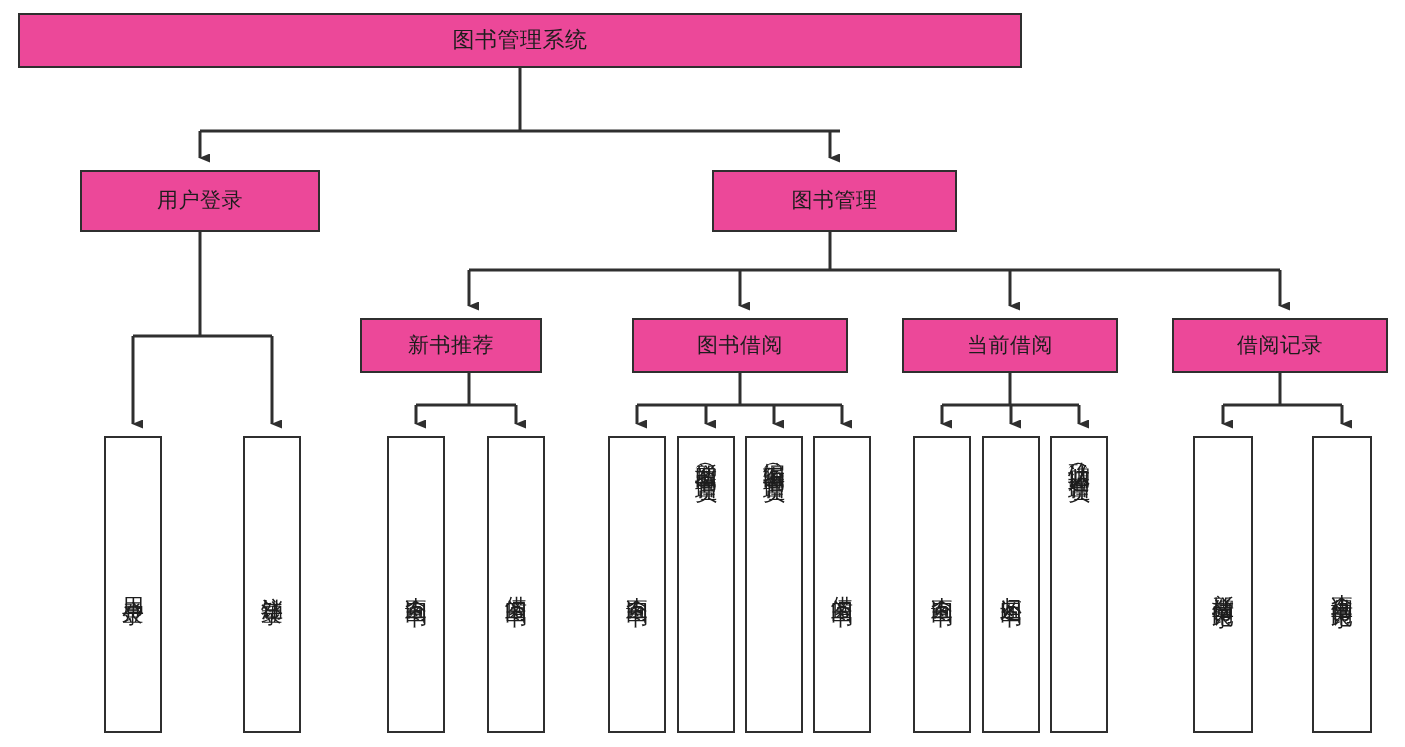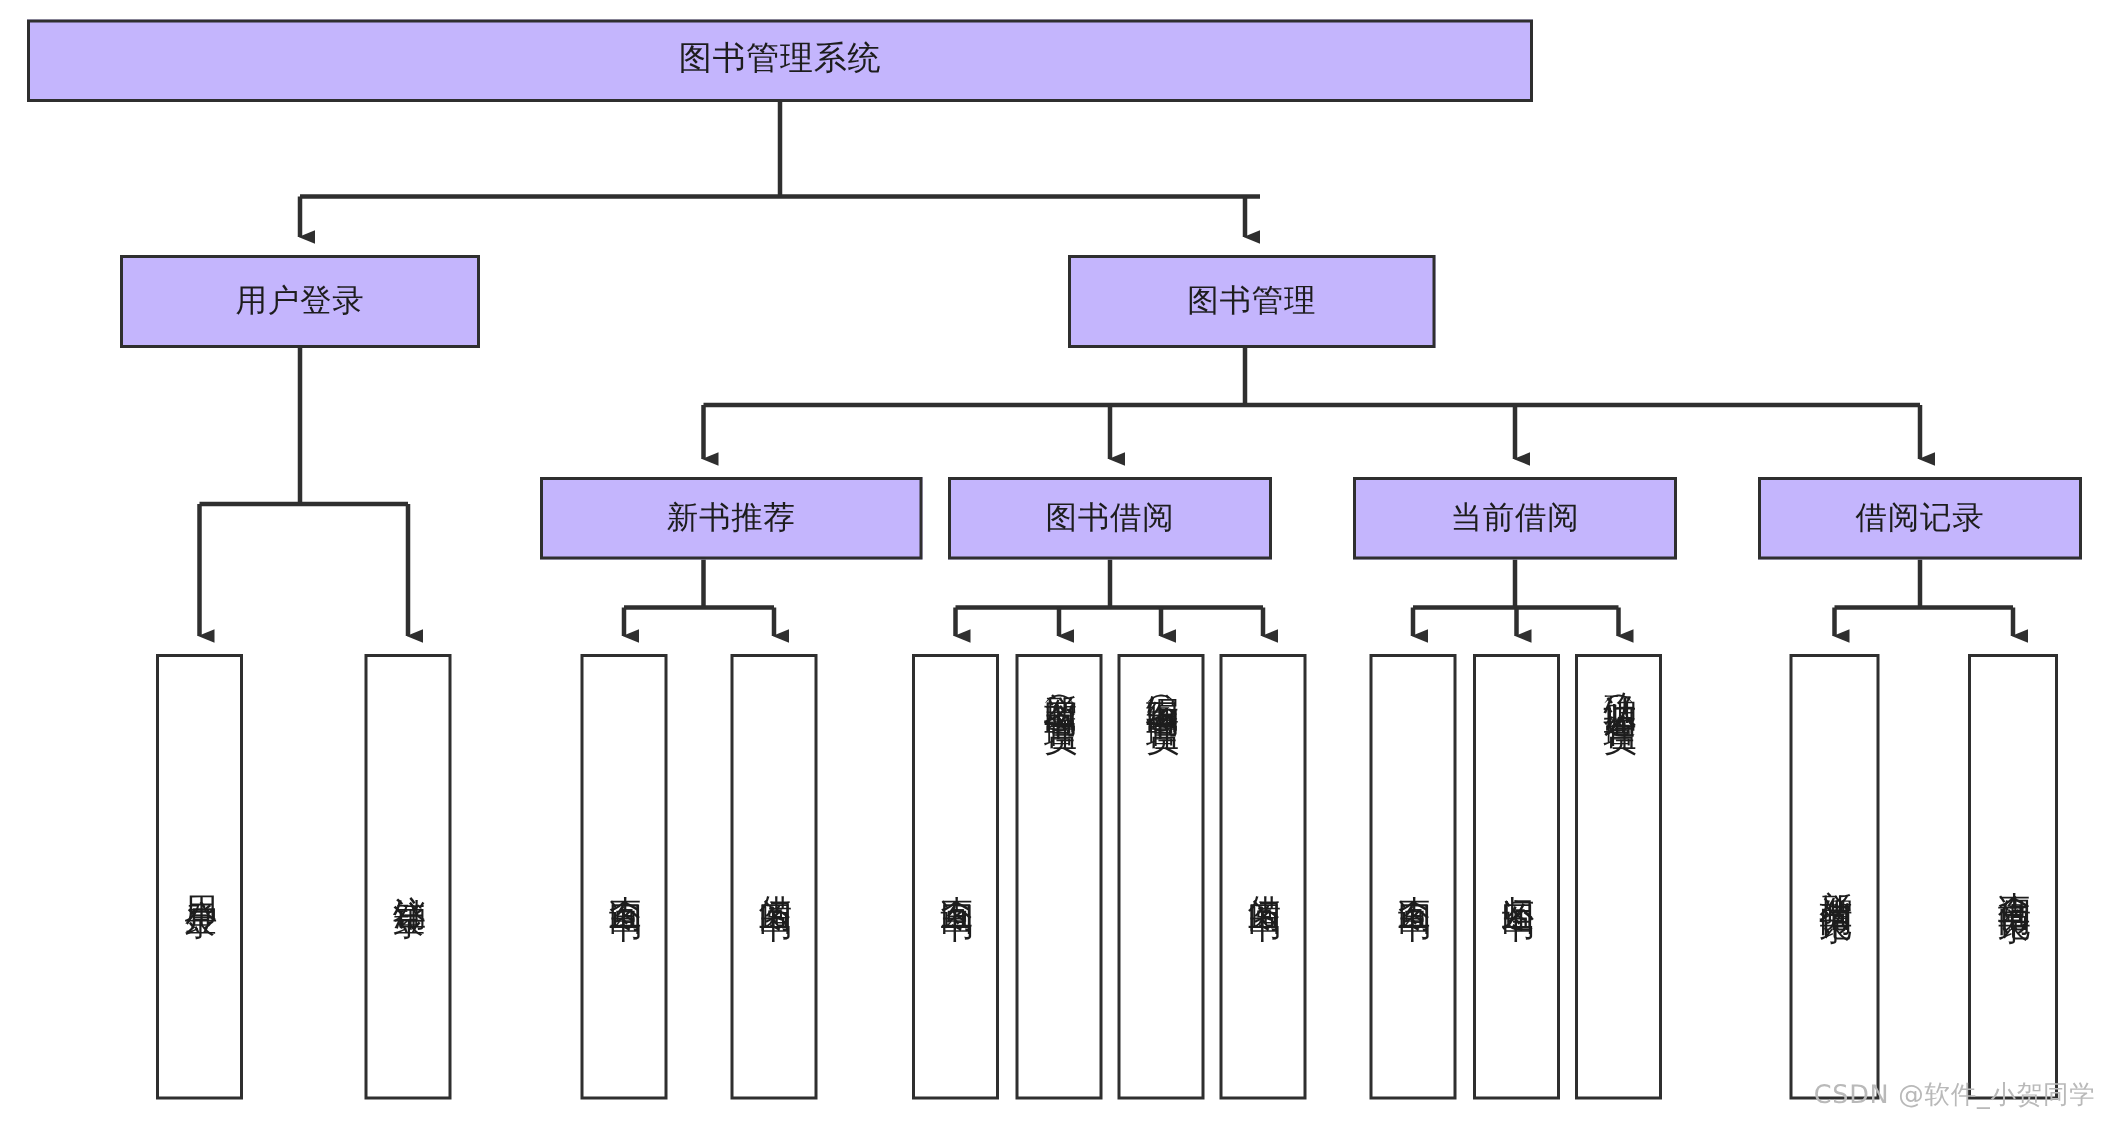--- a/index.html
+++ b/index.html
@@ -21,21 +21,21 @@
     position: absolute;
     left: 0;
     top: 0;
     width: 1405px;
     height: 747px;
   }
   .node-box {
     position: absolute;
     box-sizing: border-box;
     border: 2.5px solid #2f2f2f;
-    background: #c4b5fd;
+    background: #ec4899;
     display: flex;
     align-items: center;
     justify-content: center;
   }
   .node-label-h {
     font-size: 21px;
     color: #1d1d1d;
     line-height: 1.1;
     letter-spacing: 0.5px;
     white-space: nowrap;
@@ -140,21 +140,21 @@
   </div>
 
   <div class="node-box" style="left:80px; top:170px; width:240px; height:62px;">
     <span class="node-label-h">用户登录</span>
   </div>
 
   <div class="node-box" style="left:712px; top:170px; width:245px; height:62px;">
     <span class="node-label-h">图书管理</span>
   </div>
 
-  <div class="node-box" style="left:360px; top:318px; width:255px; height:55px;">
+  <div class="node-box" style="left:360px; top:318px; width:182px; height:55px;">
     <span class="node-label-h">新书推荐</span>
   </div>
 
   <div class="node-box" style="left:632px; top:318px; width:216px; height:55px;">
     <span class="node-label-h">图书借阅</span>
   </div>
 
   <div class="node-box" style="left:902px; top:318px; width:216px; height:55px;">
     <span class="node-label-h">当前借阅</span>
   </div>
@@ -208,15 +208,14 @@
   </div>
 
   <div class="leaf-box center-v" style="left:1193px; top:436px; width:60px; height:297px;">
     <span class="node-label-v">新增借阅记录</span>
   </div>
 
   <div class="leaf-box center-v" style="left:1312px; top:436px; width:60px; height:297px;">
     <span class="node-label-v">查询借阅记录</span>
   </div>
 
-  <div id="watermark">CSDN @软件_小贺同学</div>
 
 </div>
 
 </body></html>

